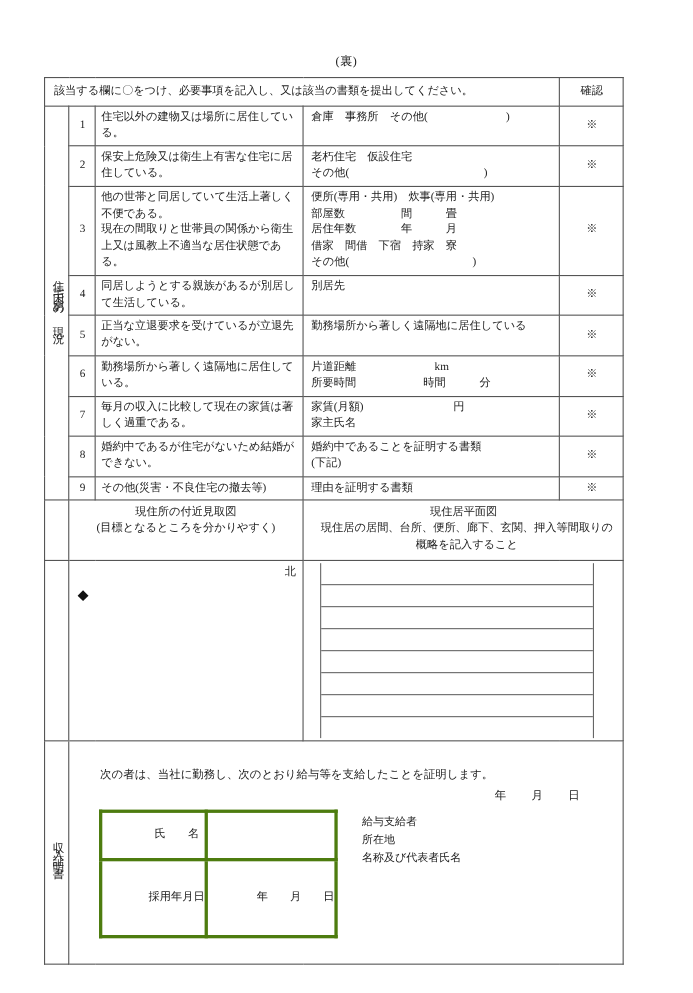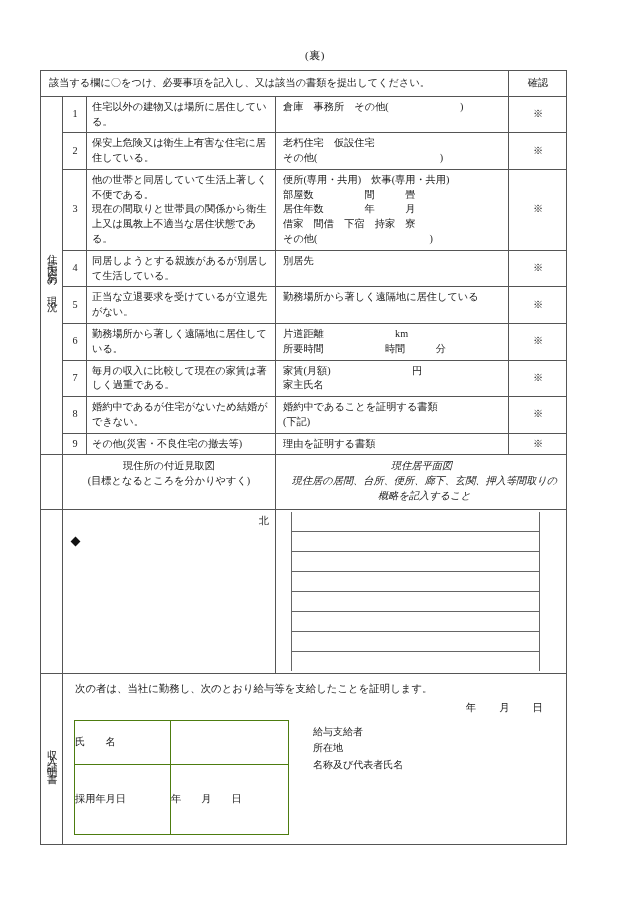--- a/index.html
+++ b/index.html
@@ -90,21 +90,20 @@
     font-size: 10.2px;
     line-height: 1.5;
     padding: 4px 5px 5px 5px !important;
   }
   .map-head .sub { display:block; }
   .plan-head {
     vertical-align: top !important;
     font-size: 10.2px;
     line-height: 1.5;
     padding: 4px 5px 5px 6px !important;
-    font-style: italic;
   }
   .plan-head .ttl { display:block; text-align:center; }
   .plan-head .body { display:block; text-align:center; padding-left: 6px;}
 
   
   .draw-cell { position: relative; padding: 0 !important; height: 163px; }
   .north {
     position: absolute;
     right: 6px;
     top: 4px;
@@ -129,21 +128,21 @@
     display: flex;
     flex-direction: column;
   }
   .plan-grid .gl {
     flex: 1 1 0;
     border-bottom: 1px solid #666;
   }
   .plan-grid .gl:last-child { border-bottom: none; }
 
   
-  .cert-cell { padding: 0 !important; }
+  .cert-cell { padding: 16px !important; }
   .cert-wrap { position: relative; height: 170px; }
   .cert-stmt {
     position: absolute;
     left: 12px;
     top: 7px;
     font-size: 10.4px;
   }
   .cert-date {
     position: absolute;
     right: 22px;
@@ -154,23 +153,23 @@
   .cert-date .sp { display:inline-block; width: 22px; }
   .inner-table {
     position: absolute;
     left: 11px;
     top: 46px;
     width: 214px;
     border-collapse: collapse;
     table-layout: fixed;
   }
   .inner-table td {
-    border: 1px solid #4d7c0f;
-    font-size: 10.2px;
-    text-align: left;
+    border: 3px solid #4d7c0f;
+    font-size: 10.2px;
+    text-align: right;
     vertical-align: middle;
     padding: 0;
   }
   .r-name { height: 44px; }
   .r-date { height: 70px; }
   .spaced { letter-spacing: 5px; }
   .ymd .sp { display:inline-block; width: 20px; }
   .payer {
     position: absolute;
     left: 250px;

